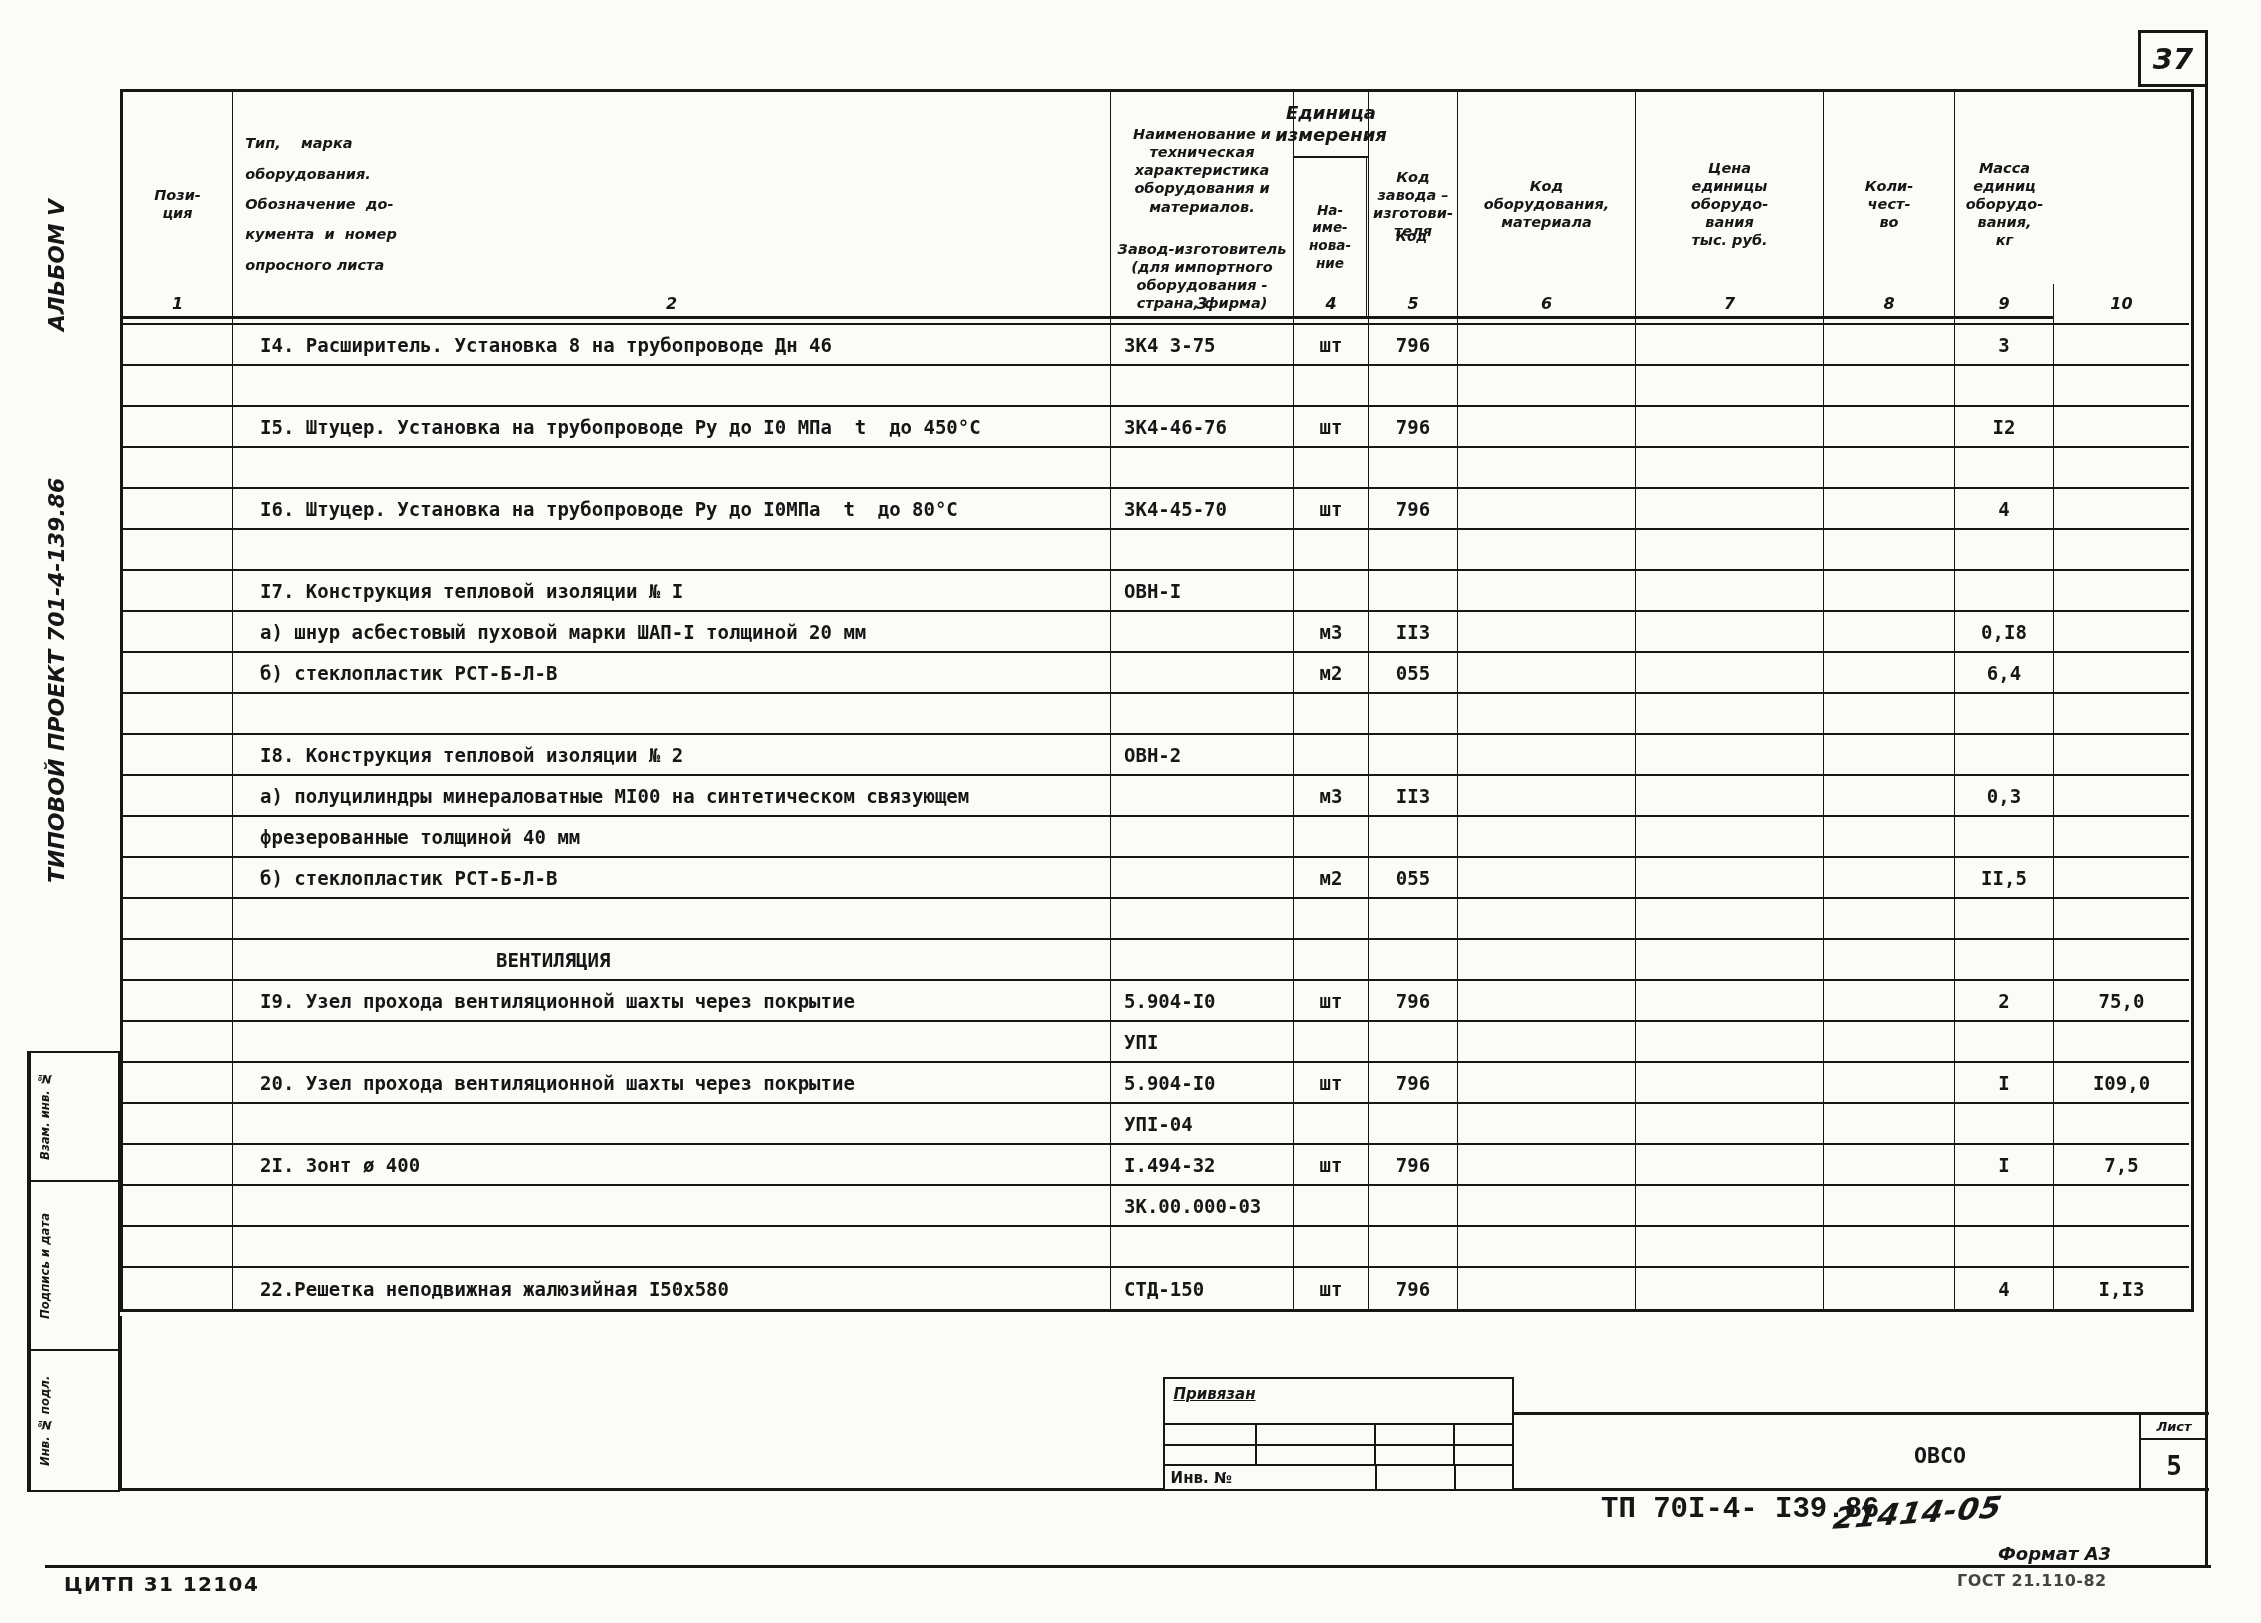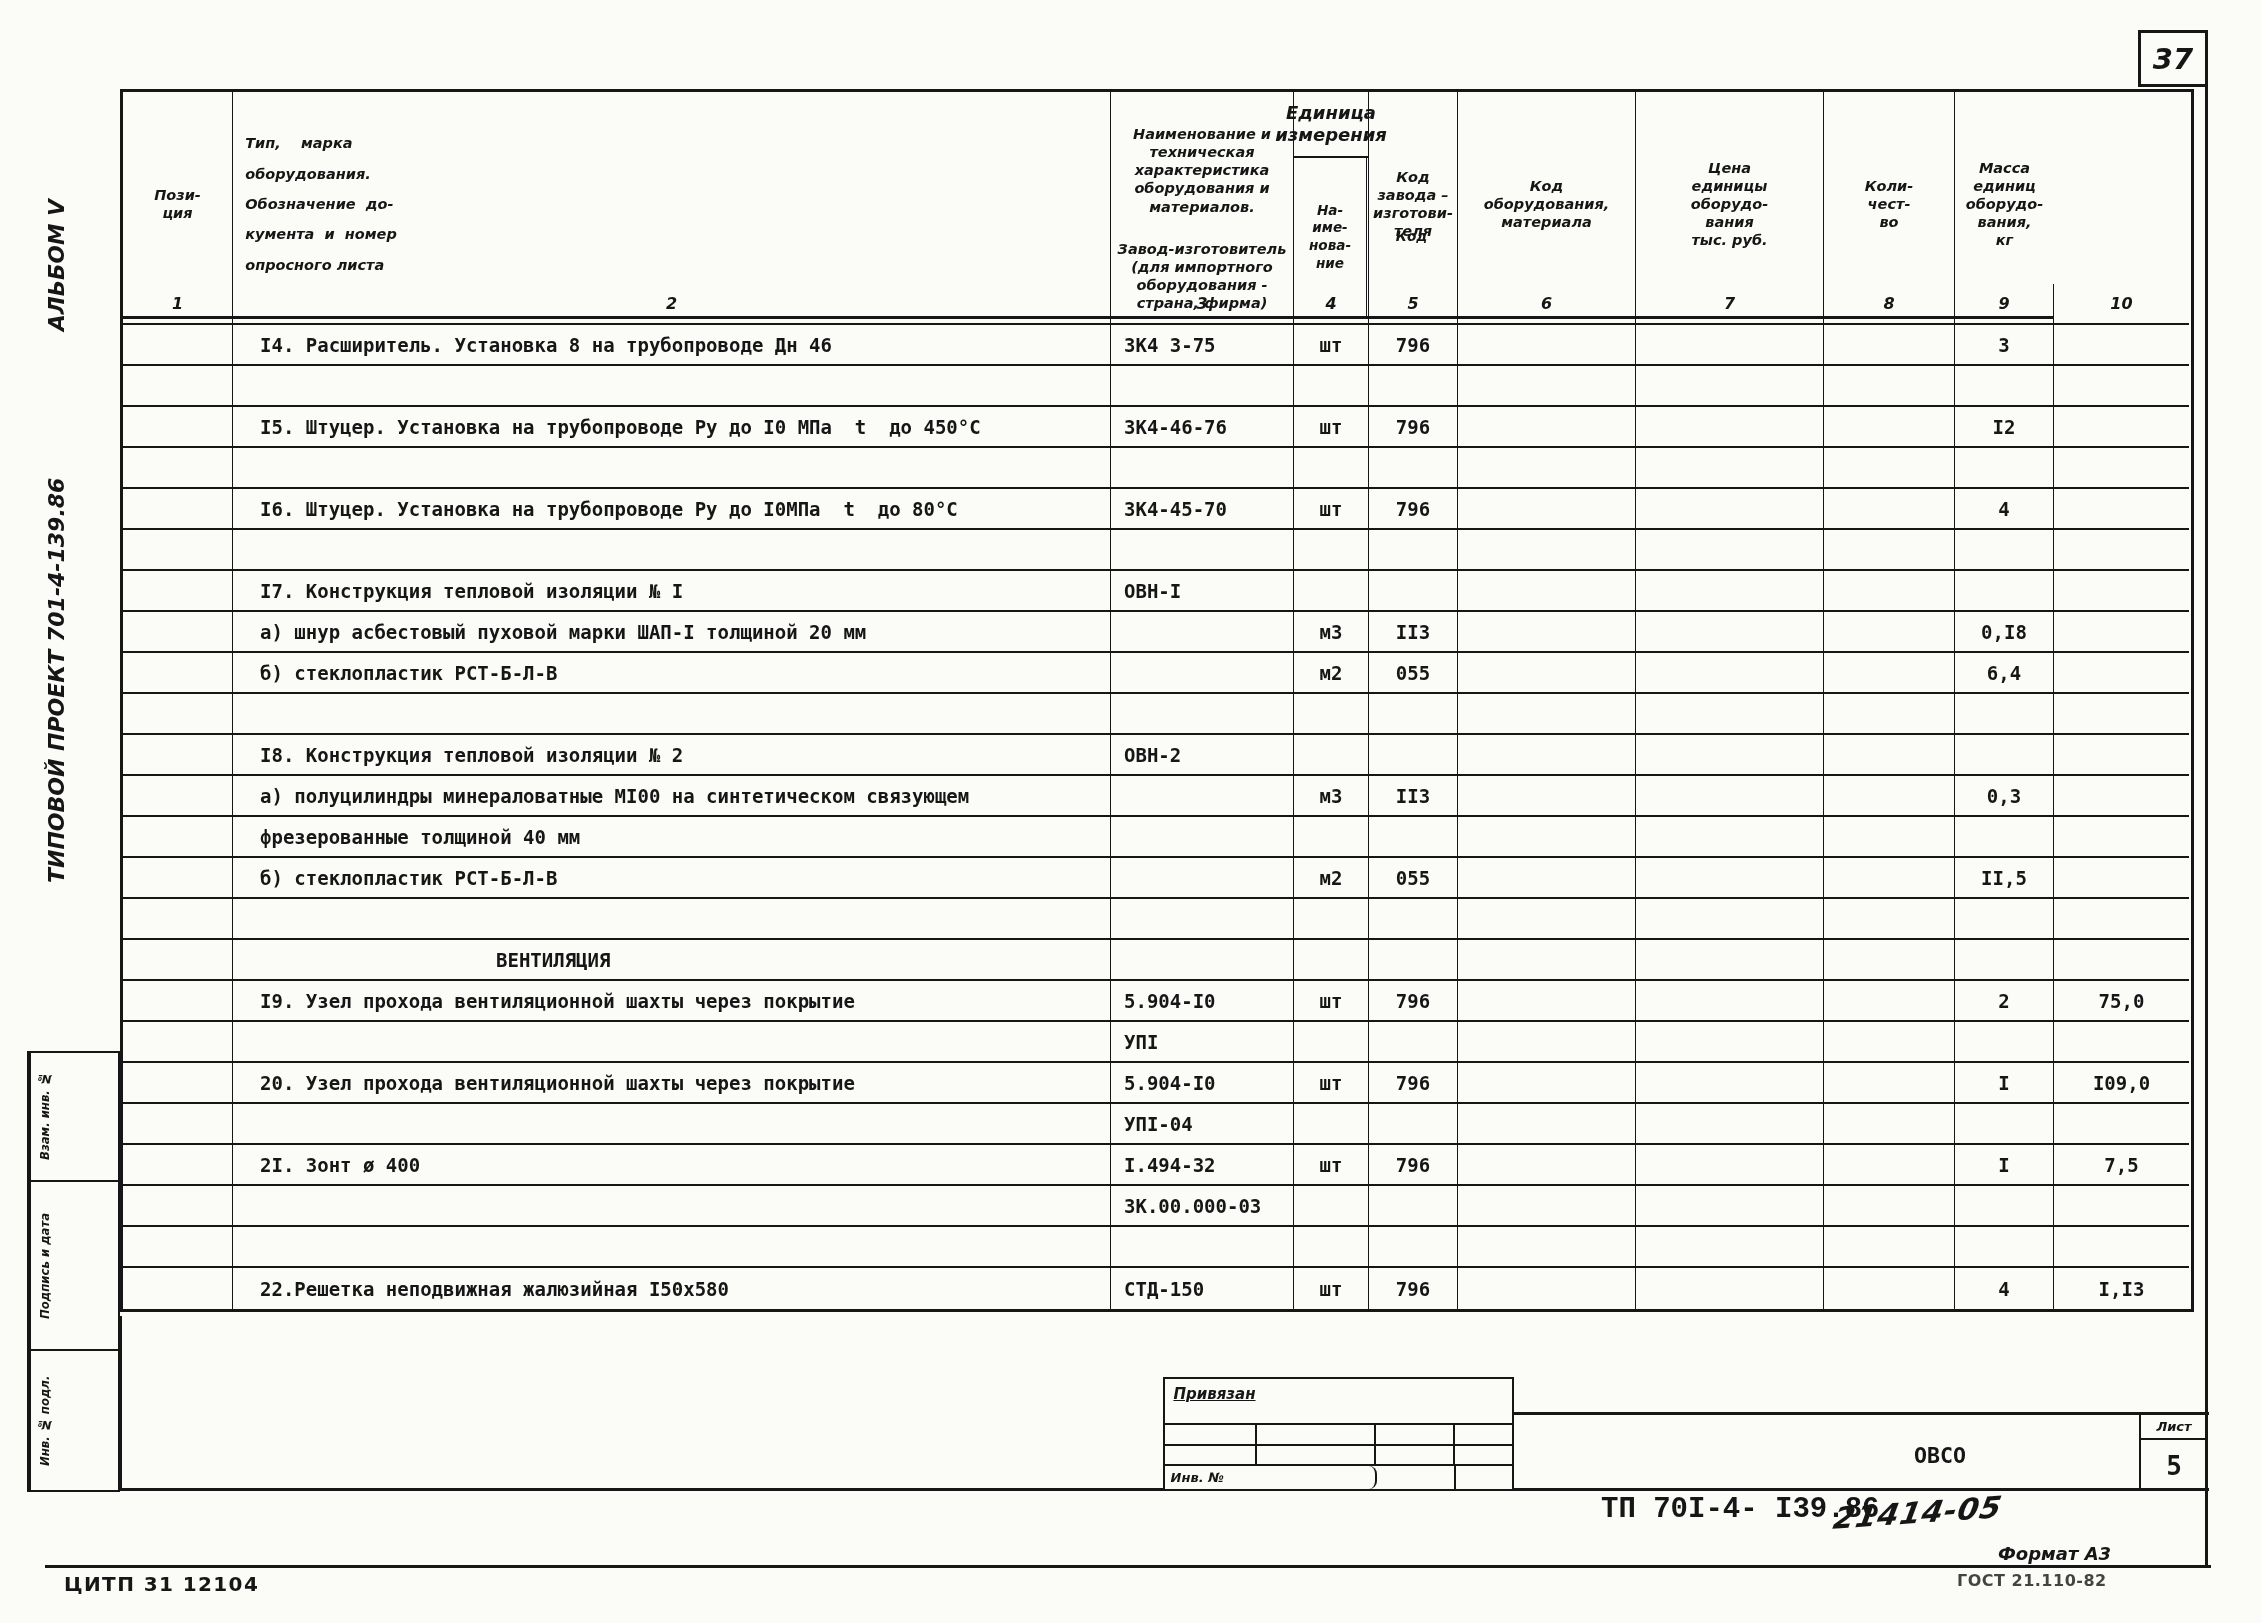--- a/index.html
+++ b/index.html
@@ -93,21 +93,21 @@
     border:2.8px solid var(--ink);display:flex;flex-direction:column;background:var(--paper);
   }
   #bind-stamp .bs-head{height:46px;border-bottom:2.8px solid var(--ink);
     font-size:15px;font-style:italic;font-weight:700;padding:5.6px 0 0 8.4px;text-decoration:underline;}
   #bind-stamp .bs-row{display:grid;height:20.7px;border-bottom:2.3px solid var(--ink);}
   #bind-stamp .bs-row.g4{grid-template-columns:92px 119px 79px 1fr;}
   #bind-stamp .bs-row.g3{grid-template-columns:212px 79px 1fr;border-bottom:none;flex:1;}
   #bind-stamp .bs-row>div{border-right:2.3px solid var(--ink);}
   #bind-stamp .bs-row>div:last-child{border-right:none;}
   #bind-stamp .inv-cell{display:flex;align-items:center;padding-left:5.6px;
-    font-size:13px;font-style:italic;font-weight:700;border-radius:8px;}
+    font-size:15px;font-weight:700;}
   
   #doc-number{position:absolute;left:1601px;top:1493px;font-size:29px;font-family:Liberation Mono, monospace;}
   #doc-code{position:absolute;left:1914px;top:1443px;font-size:21.6px;}
   #list-cell{position:absolute;left:2142px;top:1414px;width:64px;height:24.4px;
     display:flex;align-items:center;justify-content:center;font-size:13px;font-style:italic;font-weight:700;}
   #list-value{position:absolute;left:2142px;top:1442px;width:64px;height:47px;
     display:flex;align-items:center;justify-content:center;font-size:26px;}
   
   #handwritten-number{position:absolute;left:1835px;top:1495px;font-size:30px;font-weight:700;font-style:italic;
     transform:skewX(-14deg) rotate(-4deg);letter-spacing:0.9px;}

